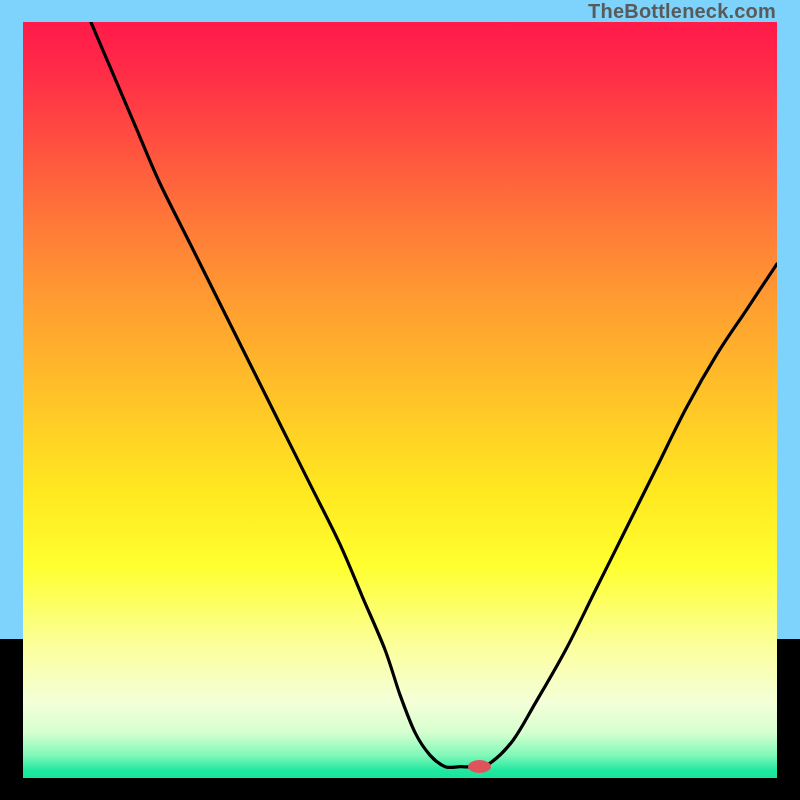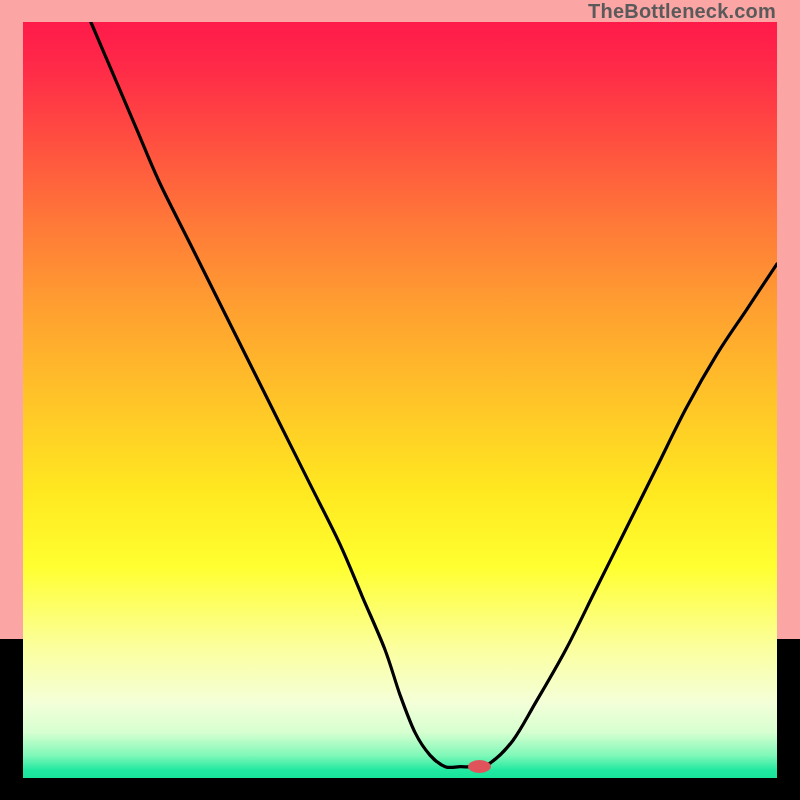--- a/index.html
+++ b/index.html
@@ -9,21 +9,21 @@
     height: 800px;
     background: #000;
     overflow: hidden;
   }
   .frame {
     position: absolute;
     left: 0;
     top: 0;
     width: 800px;
     height: 639px;
-    background: #fca5a5;
+    background: #7dd3fc;
   }
   .plot-area {
     position: absolute;
     left: 23px;
     top: 22px;
     width: 754px;
     height: 756px;
     overflow: hidden;
   }
   .gradient-bg {

